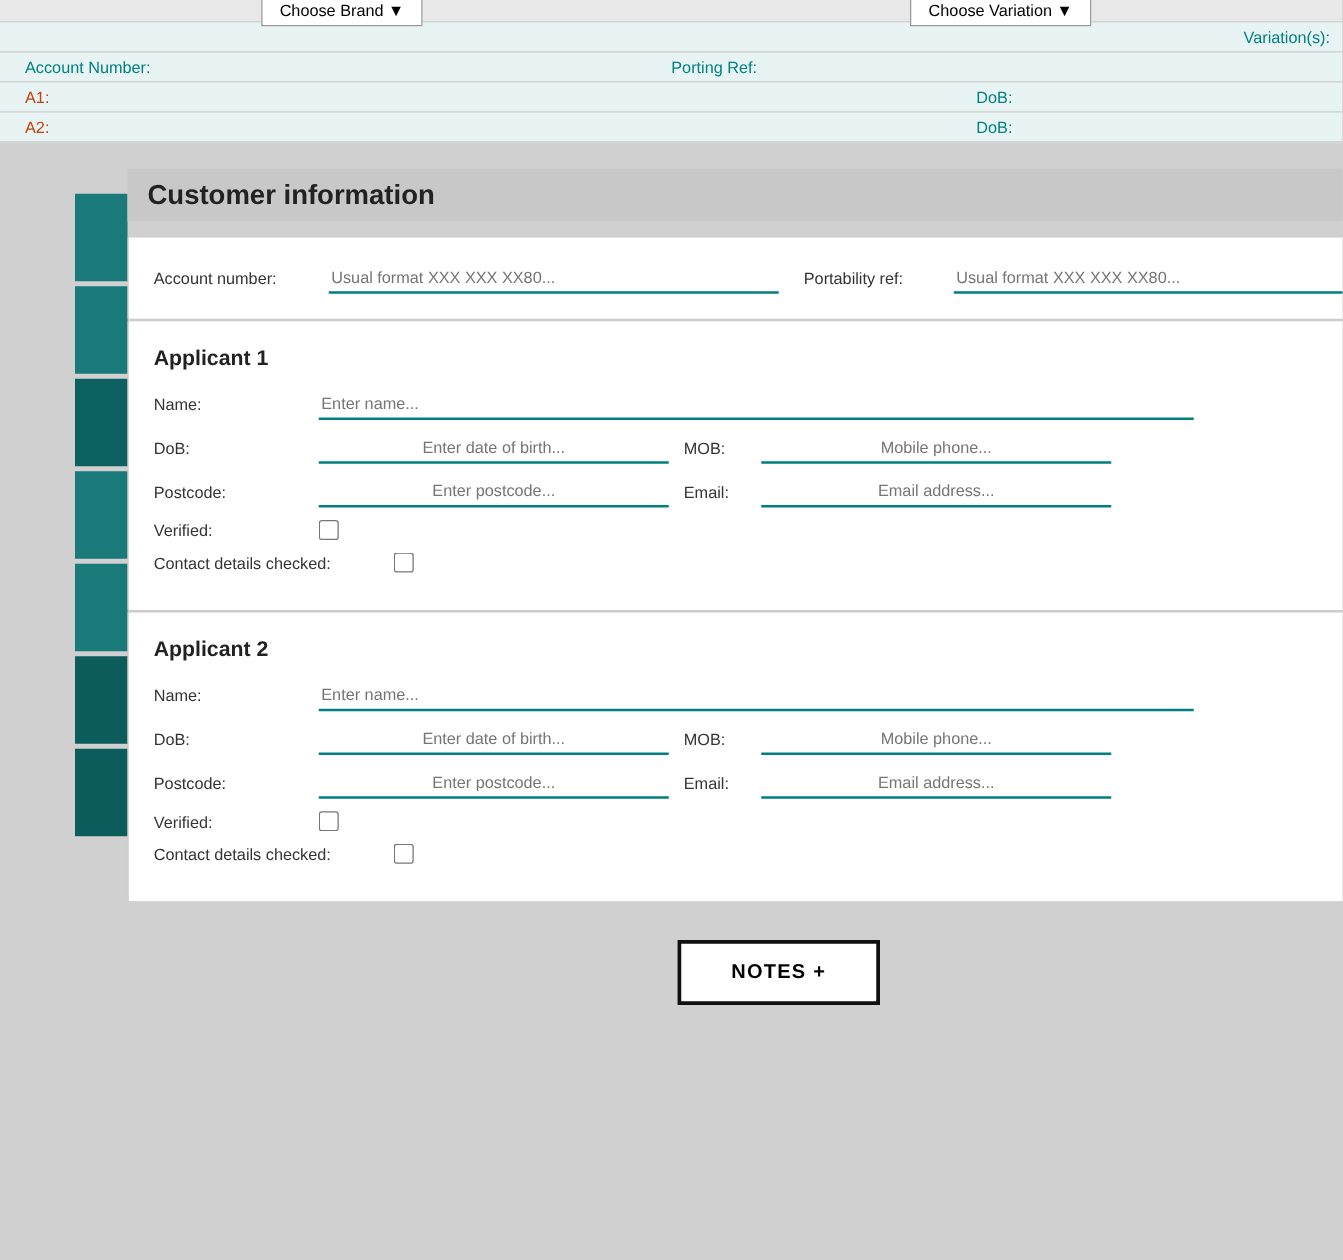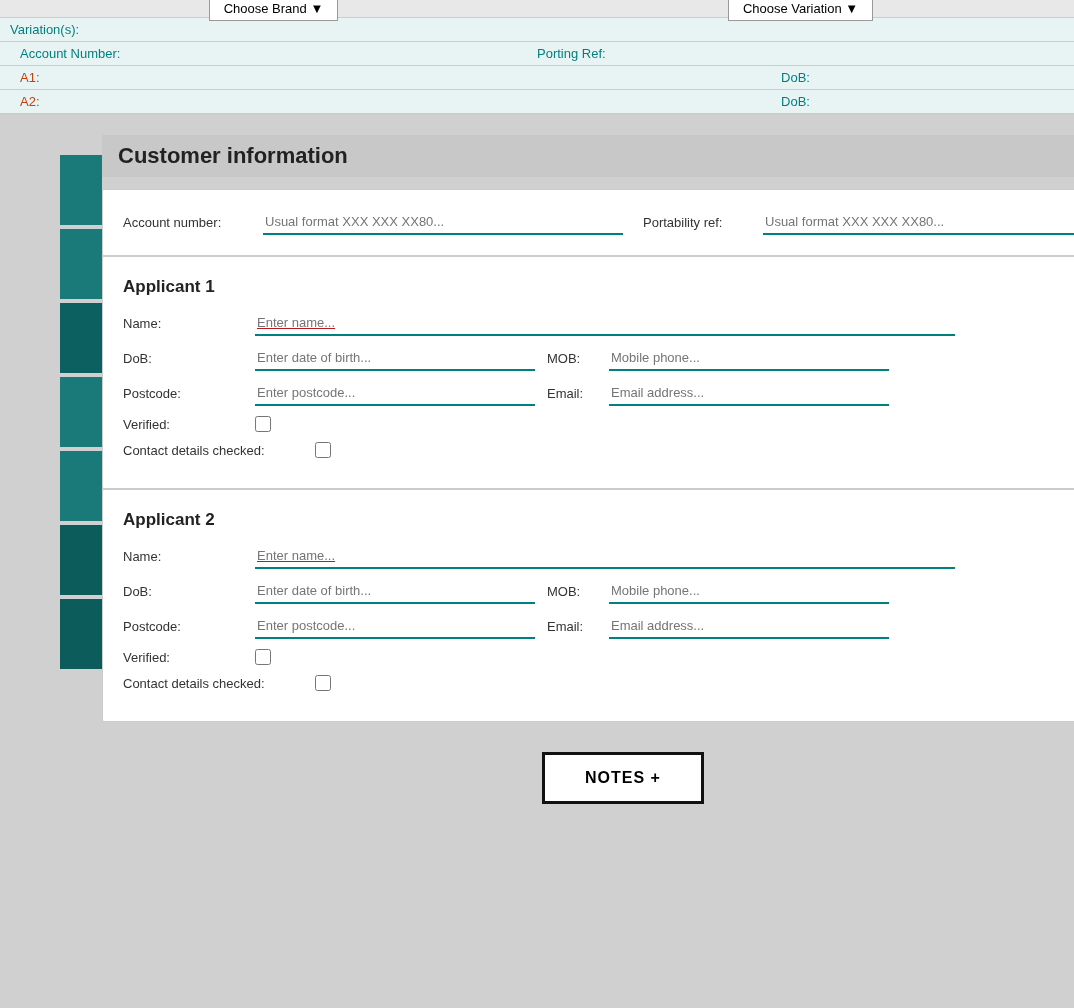--- a/index.html
+++ b/index.html
@@ -41,21 +41,21 @@
       gap: 6px;
     }
 
     
     .info-bar {
       background: #e8f4f4;
       border-bottom: 1px solid #ccc;
     }
     .variation-row {
       display: flex;
-      justify-content: flex-start;
+      justify-content: flex-end;
       align-items: center;
       padding: 4px 10px;
       border-bottom: 1px solid #ccc;
       color: #008080;
       font-size: 13px;
     }
     .account-row {
       display: flex;
       align-items: center;
       padding: 4px 20px;
@@ -158,24 +158,24 @@
       color: #b91c1c;
       background: transparent;
       padding: 4px 2px;
     }
 
     .input-wide {
       width: 360px;
     }
     .input-medium {
       width: 280px;
+      text-align: center;
     }
     .input-name {
       width: 700px;
-      text-decoration: underline;
     }
 
     .form-checkbox {
       width: 16px;
       height: 16px;
       border: 1px solid #555;
       cursor: pointer;
       accent-color: #008080;
     }
 

